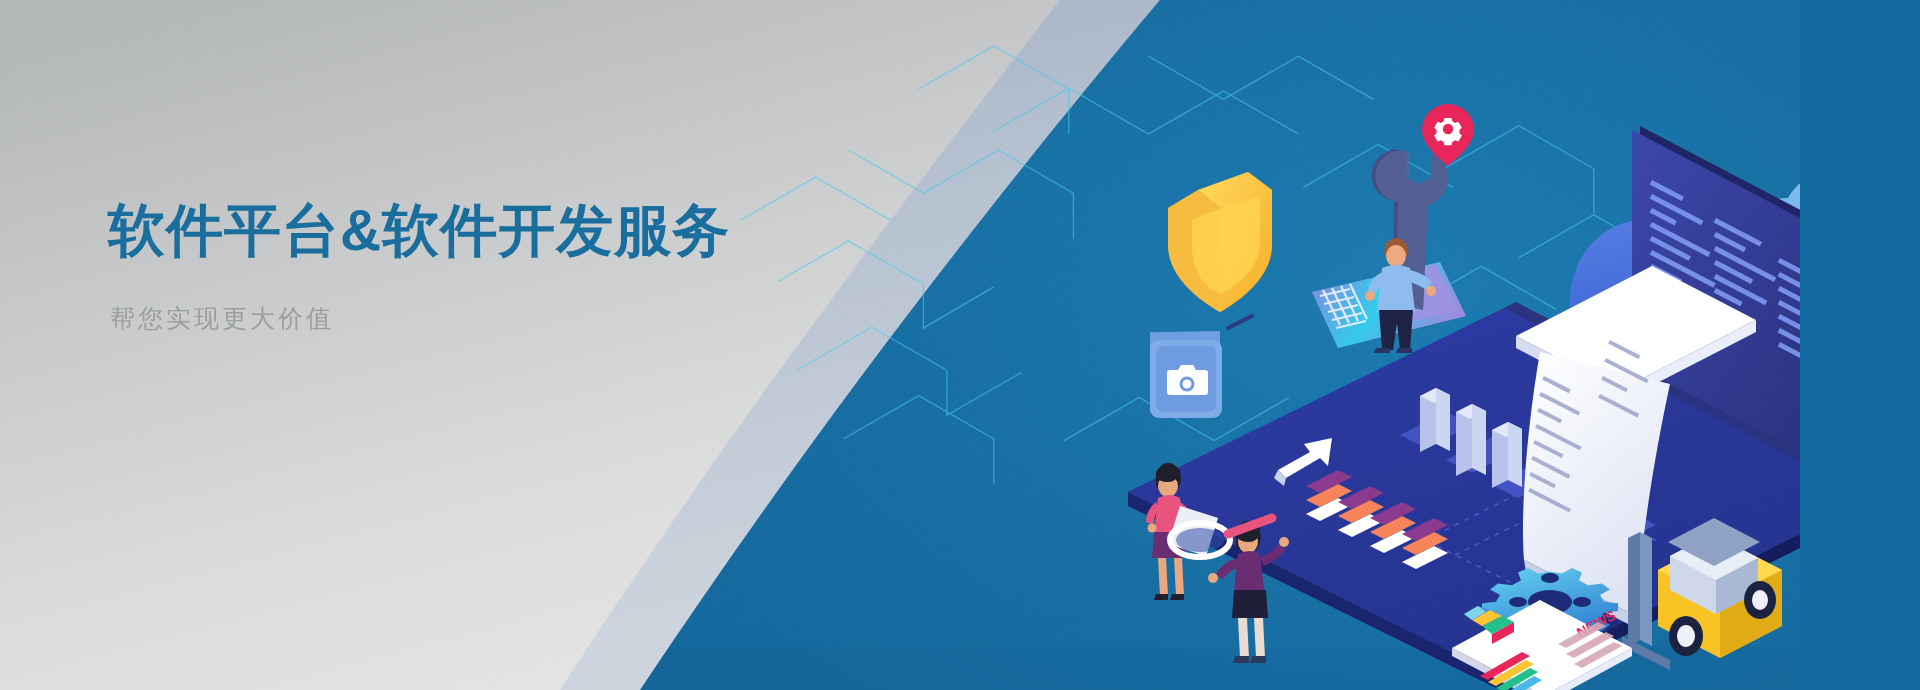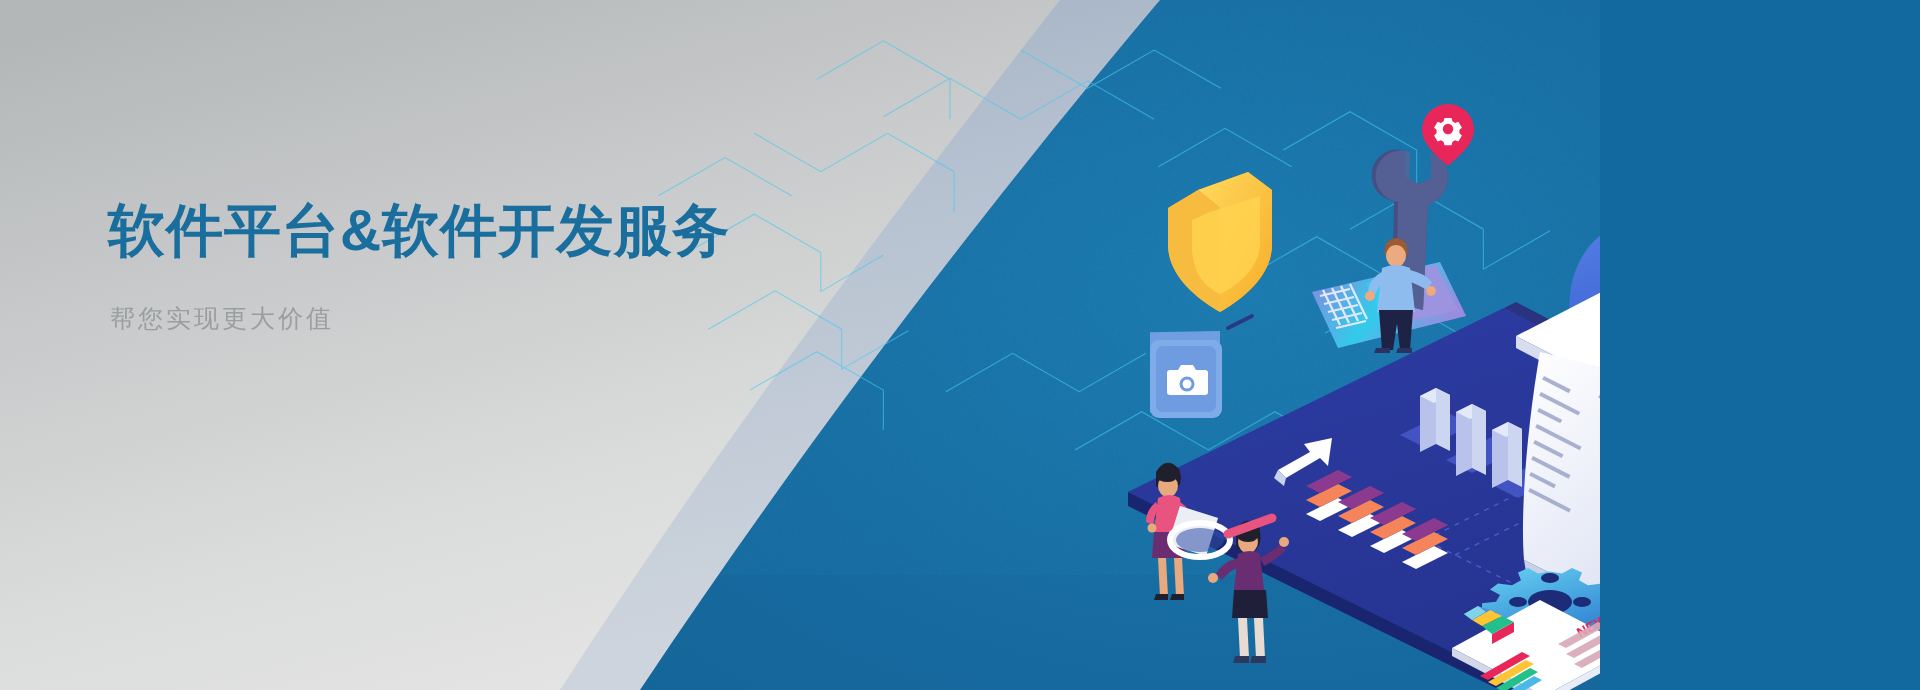--- a/index.html
+++ b/index.html
@@ -2,21 +2,21 @@
 <html lang="zh"><head>
 <meta charset="utf-8">
 <title>Banner</title>
 <style>
   html,body{margin:0;padding:0;}
   body{
     width:1920px;height:690px;overflow:hidden;
     font-family:"Liberation Sans","DejaVu Sans",sans-serif;
     background:#1269a0;
   }
-  .banner{position:relative;width:1600px;height:690px;overflow:hidden;}
+  .banner{position:relative;width:1800px;height:690px;overflow:hidden;}
 
   
   .bg-blue{
     position:absolute;inset:0;
     background:
       radial-gradient(ellipse 1400px 900px at 78% 42%, #1b77ad 0%, #16699e 45%, #115f93 100%);
   }
   .bg-noise{
     position:absolute;inset:0;opacity:.30;mix-blend-mode:overlay;
   }

